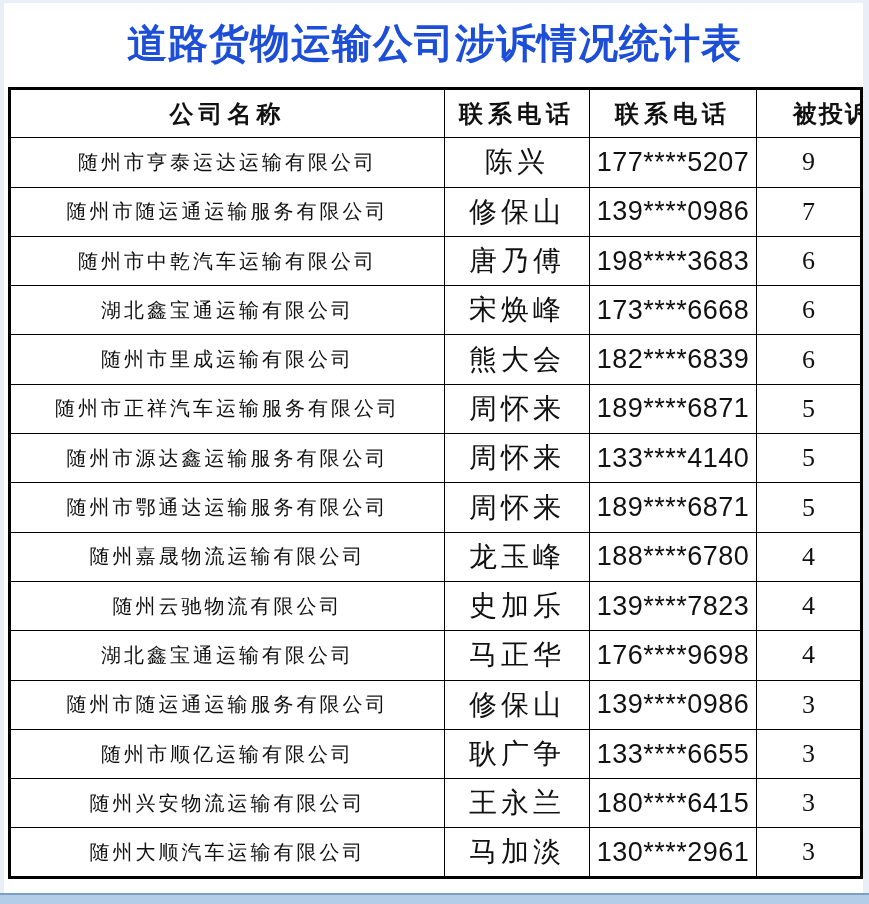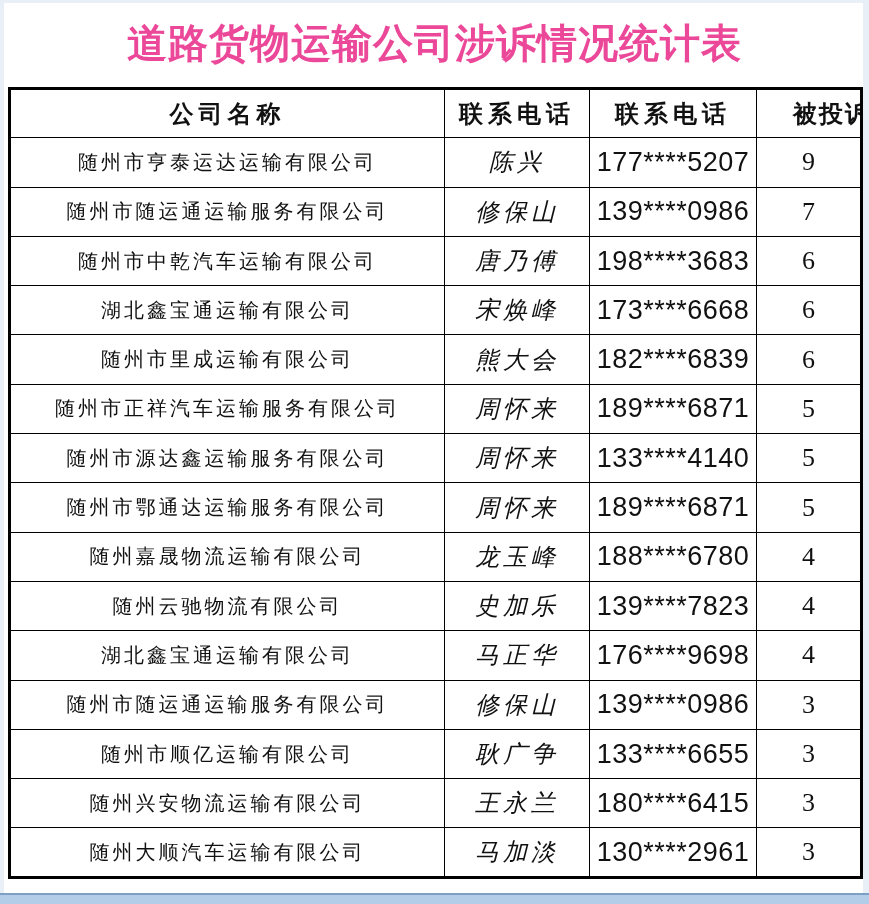--- a/index.html
+++ b/index.html
@@ -28,21 +28,21 @@
 
   .title-wrap{
     position:absolute;left:0;top:0;width:869px;height:87px;
     display:flex;align-items:center;justify-content:center;
   }
   .title-wrap h1{
     margin:0;
     font-size:40px;
     font-weight:bold;
     letter-spacing:1px;
-    color:#ec4899;
+    color:#1d4ed8;
     white-space:nowrap;
   }
 
   table.stat{
     position:absolute;left:8px;top:87px;
     width:852px;
     border-collapse:collapse;
     table-layout:fixed;
     background:#fff;
   }
@@ -56,21 +56,21 @@
     white-space:nowrap;
   }
   table.stat{border:3px solid var(--border-color);}
   table.stat th{
     font-weight:bold;
     font-size:24px;
     letter-spacing:5px;
   }
   table.stat th.h3{letter-spacing:2px;padding-left:36px;}
   td.c0{font-size:20px;letter-spacing:3px;}
-  td.c1{font-size:24px;letter-spacing:4px;font-style:italic;}
+  td.c1{font-size:28px;letter-spacing:4px;}
   td.c2{font-size:27px;letter-spacing:0.5px;font-family:Liberation Sans, sans-serif;}
   td.c3{font-size:26px;}
 
   .bottom-bar{
     position:absolute;left:0;top:893px;width:869px;height:11px;
     background:var(--bottom-bar-fill);
     border-top:2px solid var(--bottom-bar-line);
   }
 </style>
 </head>

